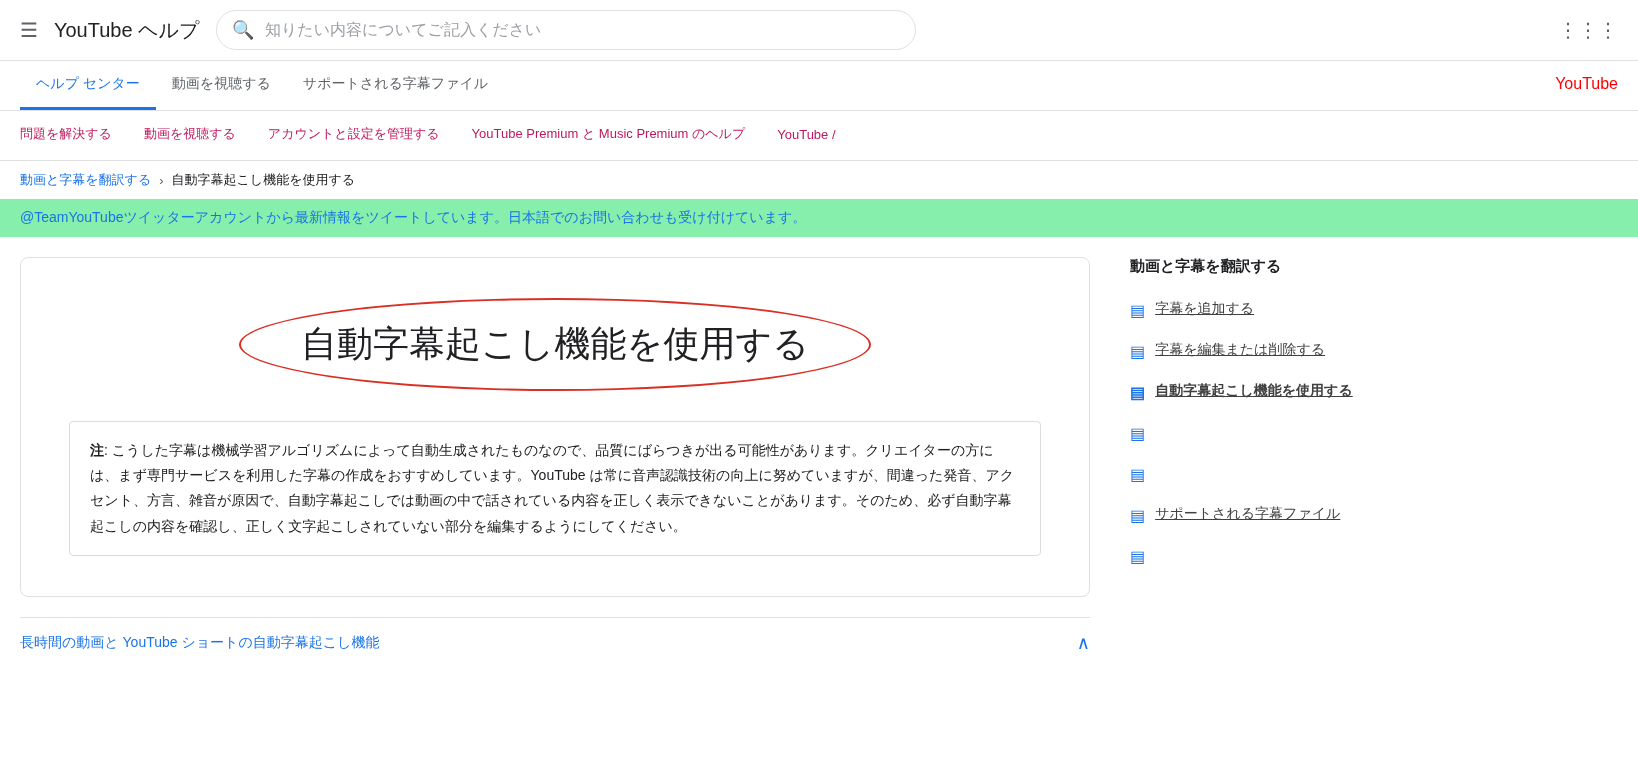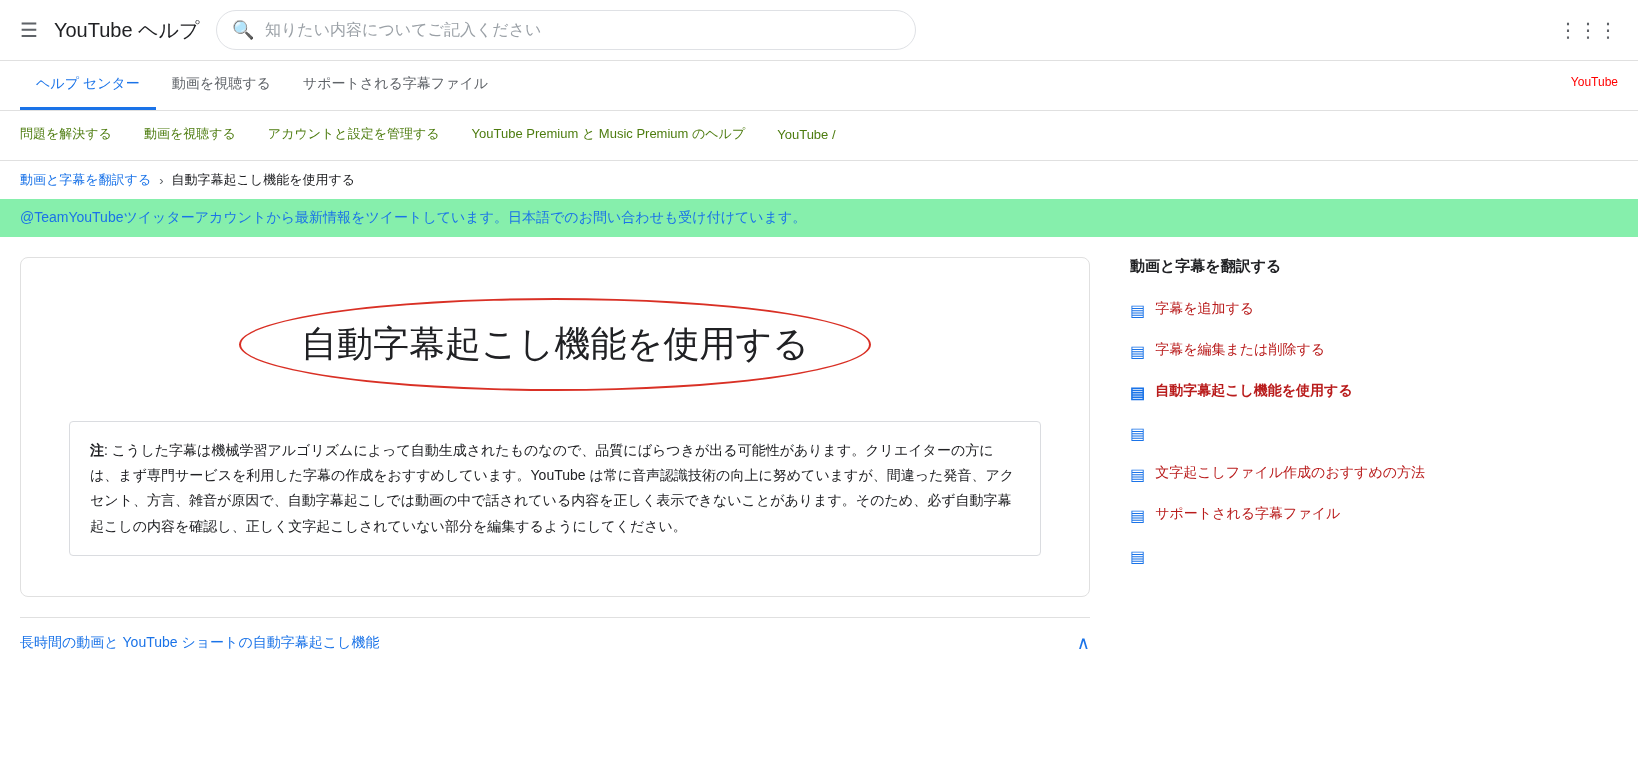--- a/index.html
+++ b/index.html
@@ -63,39 +63,39 @@
       color: #5f6368;
       border-bottom: 3px solid transparent;
       white-space: nowrap;
     }
     .top-nav-item.active {
       color: #1a73e8;
       border-bottom: 3px solid #1a73e8;
     }
     .top-nav-right {
       margin-left: auto;
-      font-size: 12px;
+      font-size: 16px;
       color: #ff0000;
       font-weight: 500;
       padding: 14px 0;
     }
 
     
     .second-nav {
       display: flex;
       align-items: center;
       padding: 0 20px;
       border-bottom: 1px solid #e0e0e0;
       overflow: hidden;
     }
     .second-nav-item {
       padding: 14px 16px;
       font-size: 13px;
       cursor: pointer;
-      color: #4d7c0f;
+      color: #be185d;
       white-space: nowrap;
       border-bottom: 3px solid transparent;
     }
     .second-nav-item:first-child { padding-left: 0; }
     .second-nav-item.active {
       color: #1a73e8;
       border-bottom: 3px solid #1a73e8;
     }
 
     
@@ -216,21 +216,22 @@
     .sidebar-item.active {
       font-weight: 600;
     }
     .sidebar-item-icon {
       color: #1a73e8;
       font-size: 16px;
       flex-shrink: 0;
       margin-top: 1px;
     }
     .sidebar-item-text {
-      color: #b91c1c;
+      color: #404040;
+      text-decoration: underline;
     }
     .sidebar-item.active .sidebar-item-text {
       font-weight: 700;
     }
   </style>
 </head>
 <body>
 
 <div class="header">
   <span class="header-menu-icon">☰</span>
@@ -307,21 +308,20 @@
       <span class="sidebar-item-icon">▤</span>
       <span class="sidebar-item-text">自動字幕起こし機能を使用する</span>
     </div>
 
     <div class="sidebar-item">
       <span class="sidebar-item-icon">▤</span>
     </div>
 
     <div class="sidebar-item">
       <span class="sidebar-item-icon">▤</span>
-      <span class="sidebar-item-text">文字起こしファイル作成のおすすめの方法</span>
     </div>
 
     <div class="sidebar-item">
       <span class="sidebar-item-icon">▤</span>
       <span class="sidebar-item-text">サポートされる字幕ファイル</span>
     </div>
 
     <div class="sidebar-item">
       <span class="sidebar-item-icon">▤</span>
     </div>

